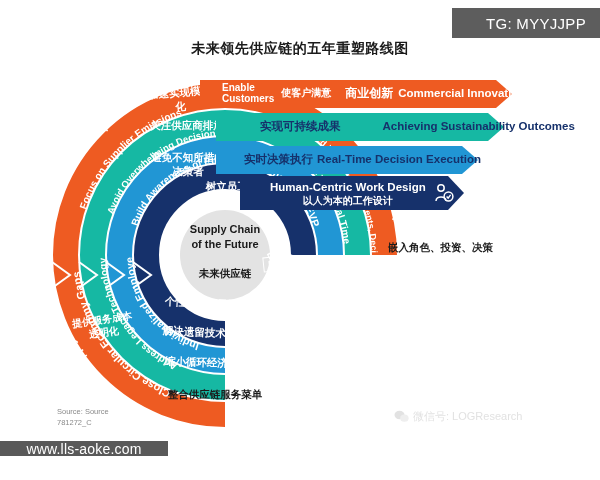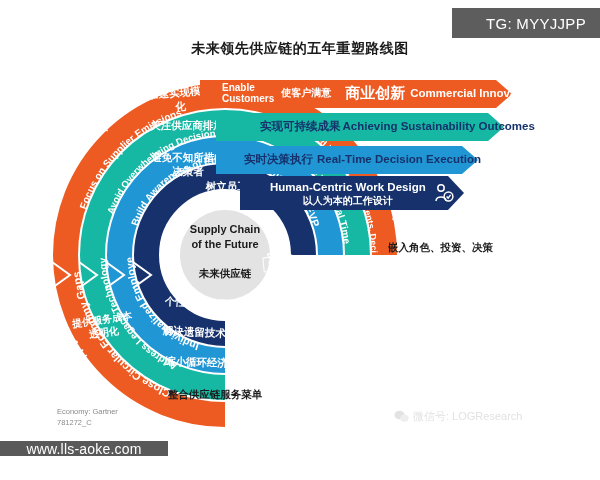--- a/index.html
+++ b/index.html
@@ -234,30 +234,30 @@
   </div>
 
   <div class="banner" style="left:200px;top:80px;width:312px;">
     <svg width="312" height="28" style="position:absolute;left:0;top:0;">
       <polygon points="0,0 296,0 312,14 296,28 0,28" fill="#EE5B22"></polygon>
     </svg>
     <span class="lbl" style="margin-left:22px;color:#ffffff;font-size:10px;font-weight:bold;
           line-height:11px;">
       Enable<br>Customers</span>
     <span class="lbl cn" style="margin-left:7px;color:#ffffff;font-size:10px;">使客户满意</span>
-    <span class="lbl cn" style="margin-left:14px;color:#ffffff;font-size:15px;">商业创新</span>
+    <span class="lbl cn" style="margin-left:14px;color:#ffffff;font-size:12px;">商业创新</span>
     <span class="lbl" style="margin-left:5px;color:#ffffff;font-size:11.5px;font-weight:bold;">Commercial Innovation</span>
     <svg class="lbl" width="22" height="18" style="margin-left:6px;" viewBox="0 0 22 18">
       <path d="M2,2 L2,16 L20,16" stroke="#16316B" stroke-width="1.6" fill="none"></path>
       <polyline points="4,13 8,9 12,11 19,4" stroke="#16316B" stroke-width="1.6" fill="none"></polyline>
       <polyline points="15,4 19,4 19,8" stroke="#16316B" stroke-width="1.6" fill="none"></polyline>
     </svg>
   </div>
 
-  <div class="banner" style="left:216px;top:113px;width:288px;">
+  <div class="banner" style="left:216px;top:113px;width:288px;gap:40px;">
     <svg width="288" height="28" style="position:absolute;left:0;top:0;">
       <polygon points="0,0 272,0 288,14 272,28 0,28" fill="#16B8A3"></polygon>
     </svg>
     <span class="lbl cn" style="margin-left:44px;color:#16316B;font-size:11.5px;font-weight:bold;">实现可持续成果</span>
     <span class="lbl" style="margin-left:2px;color:#16316B;font-size:11.5px;font-weight:bold;">Achieving Sustainability Outcomes</span>
     <svg class="lbl" width="18" height="20" style="margin-left:7px;" viewBox="0 0 18 20">
       <circle cx="9" cy="7" r="5.6" stroke="#16316B" stroke-width="1.5" fill="none"></circle>
       <path d="M5,12 L5,19 L9,16.5 L13,19 L13,12" stroke="#16316B" stroke-width="1.5" fill="none"></path>
     </svg>
   </div>
@@ -299,21 +299,21 @@
     </svg>
   </div>
 
   <div class="chart-title">未来领先供应链的五年重塑路线图</div>
 
   <div class="tg-tag">TG: MYYJJPP</div>
 
   <div class="url-bar">www.lls-aoke.com</div>
 
   <div class="source">
-    <div>Economy: Gartner</div>
+    <div>Source: Source</div>
     <div>781272_C</div>
   </div>
 
   <div class="wechat">
     <svg width="15" height="13" viewBox="0 0 15 13">
       <ellipse cx="5.5" cy="5" rx="5" ry="4.2" fill="#e2e2e2"></ellipse>
       <ellipse cx="10.4" cy="8.2" rx="4.2" ry="3.6" fill="#eeeeee"></ellipse>
     </svg>
     <span>微信号: LOGResearch</span>
   </div>

